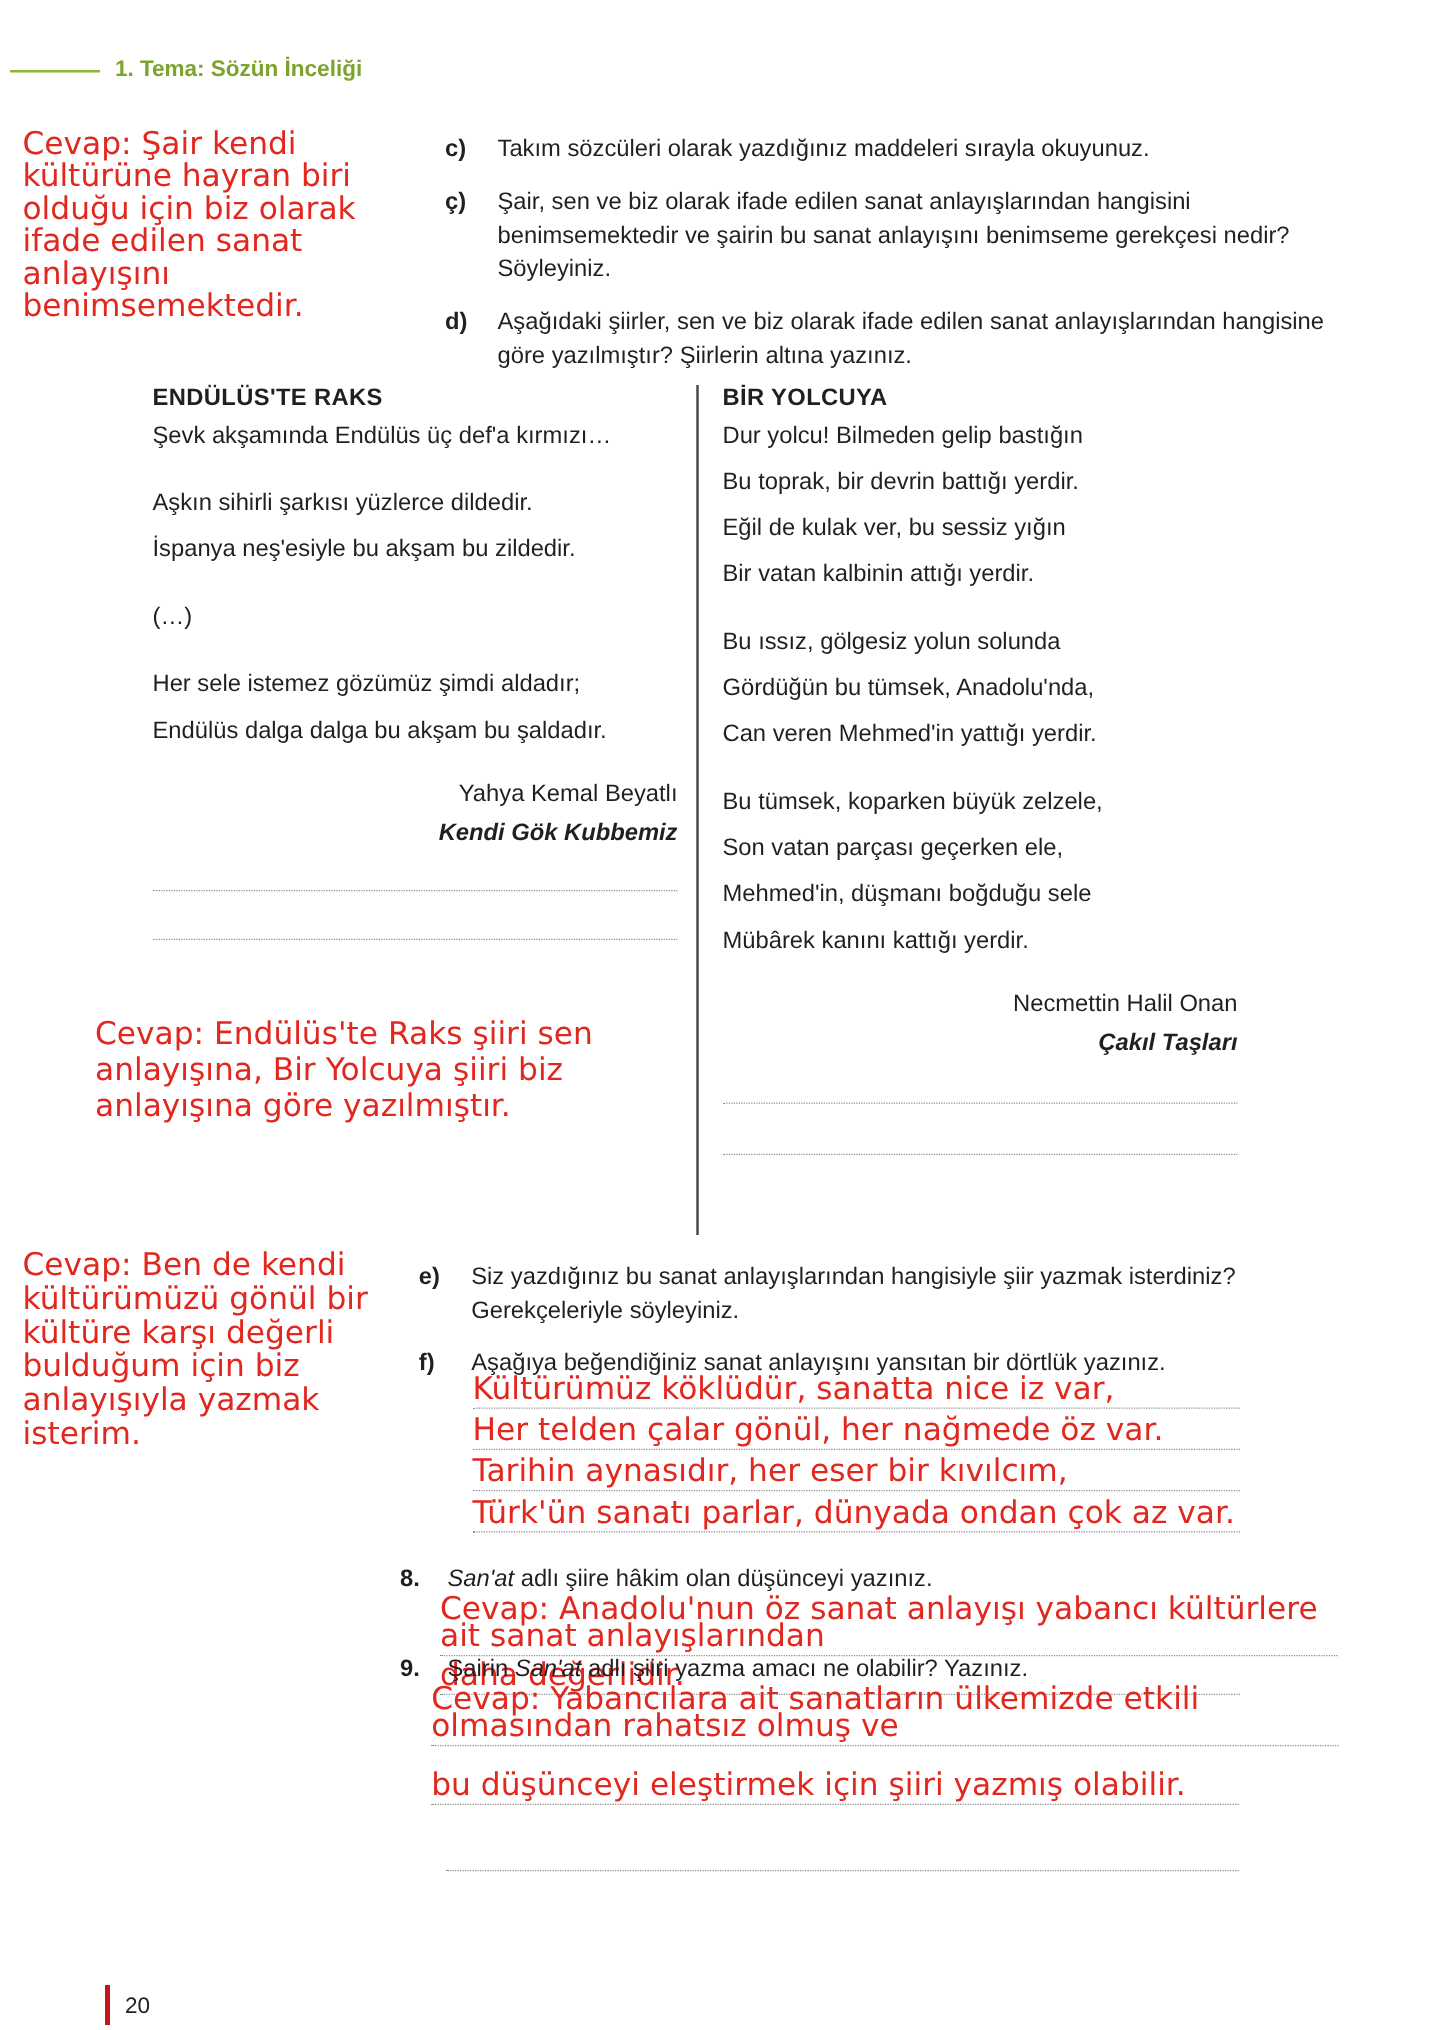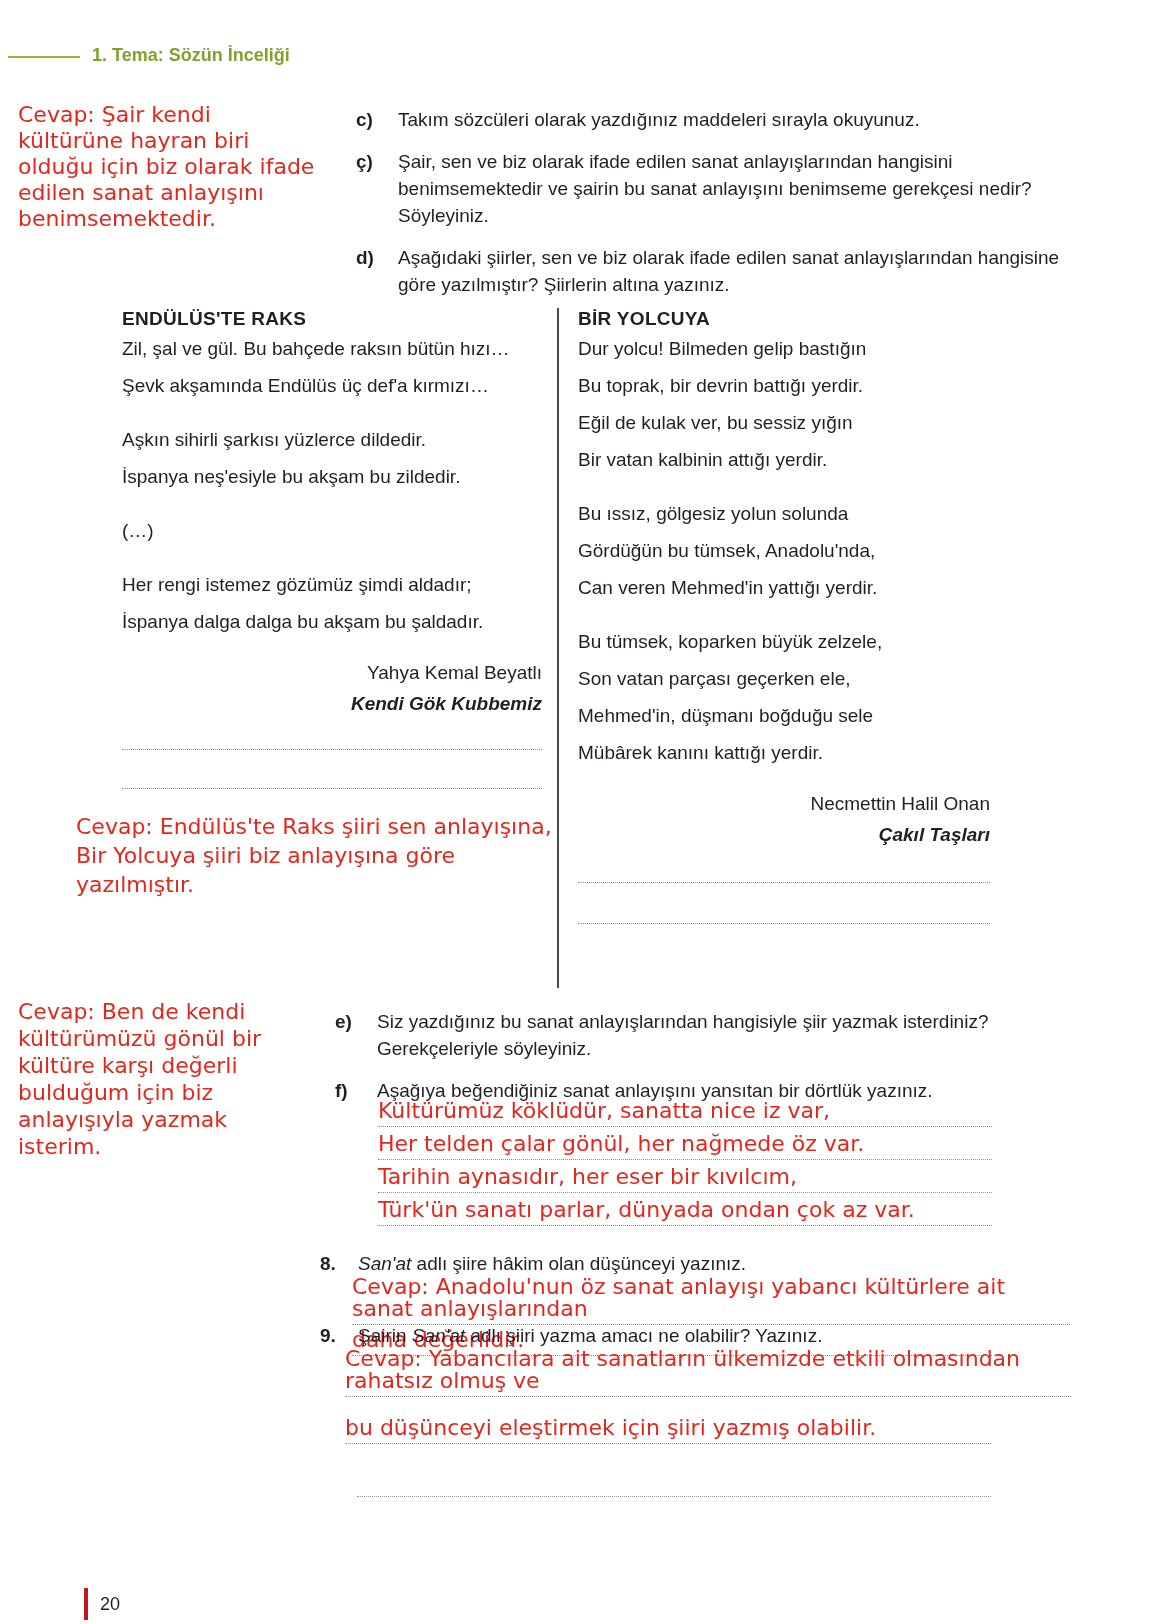--- a/index.html
+++ b/index.html
@@ -15,21 +15,21 @@
   .hdr-rule { height:2px; background:#8cb832; }
   .hdr-text {
     font-family:Liberation Sans, sans-serif;
     font-weight:bold; font-size:18px; color:#7ca32b;
   }
 
   
   .red {
     color:#e2281e;
     font-family:"DejaVu Sans", sans-serif;
-    font-size:22px; line-height:26px;
+    font-size:25px; line-height:26px;
   }
 
   
   .q-row { display:flex; margin-bottom:15px; }
   .q-label { width:42px; flex:0 0 42px; font-weight:bold; font-size:19px; line-height:27px; }
   .q-text { flex:1; font-size:19px; line-height:27px; }
   .q-text i { font-style:italic; }
 
   
   .poem-title { text-align:left; font-weight:bold; font-size:19px; letter-spacing:.3px; }
@@ -73,33 +73,32 @@
     <span class="q-label">d)</span>
     <div class="q-text">Aşağıdaki şiirler, sen ve biz olarak ifade edilen sanat anlayışlarından hangisine göre yazılmıştır? Şiirlerin altına yazınız.</div>
   </div>
 </div>
 
 <div class="abs divider" style="left:557px; top:308px; height:680px;"></div>
 
 <section class="abs" style="left:122px; top:308px; width:420px;">
   <h3 class="poem-title">ENDÜLÜS'TE RAKS</h3>
   <div class="stanza">
-    <div class="pline">Zil, şal ve gül. Bu bahçede raksın bütün hızı…</div>
     <div class="pline">Şevk akşamında Endülüs üç def'a kırmızı…</div>
   </div>
   <div class="stanza">
     <div class="pline">Aşkın sihirli şarkısı yüzlerce dildedir.</div>
     <div class="pline">İspanya neş'esiyle bu akşam bu zildedir.</div>
   </div>
   <div class="stanza">
     <div class="pline">(…)</div>
   </div>
   <div class="stanza">
-    <div class="pline">Her rengi istemez gözümüz şimdi aldadır;</div>
-    <div class="pline">İspanya dalga dalga bu akşam bu şaldadır.</div>
+    <div class="pline">Her sele istemez gözümüz şimdi aldadır;</div>
+    <div class="pline">Endülüs dalga dalga bu akşam bu şaldadır.</div>
   </div>
   <div class="poem-author">
     <div>Yahya Kemal Beyatlı</div>
     <div class="poem-source">Kendi Gök Kubbemiz</div>
   </div>
   <div class="rule" style="margin-top:30px;"></div>
   <div class="rule" style="margin-top:38px;"></div>
 </section>
 
 <section class="abs" style="left:578px; top:308px; width:412px;">

